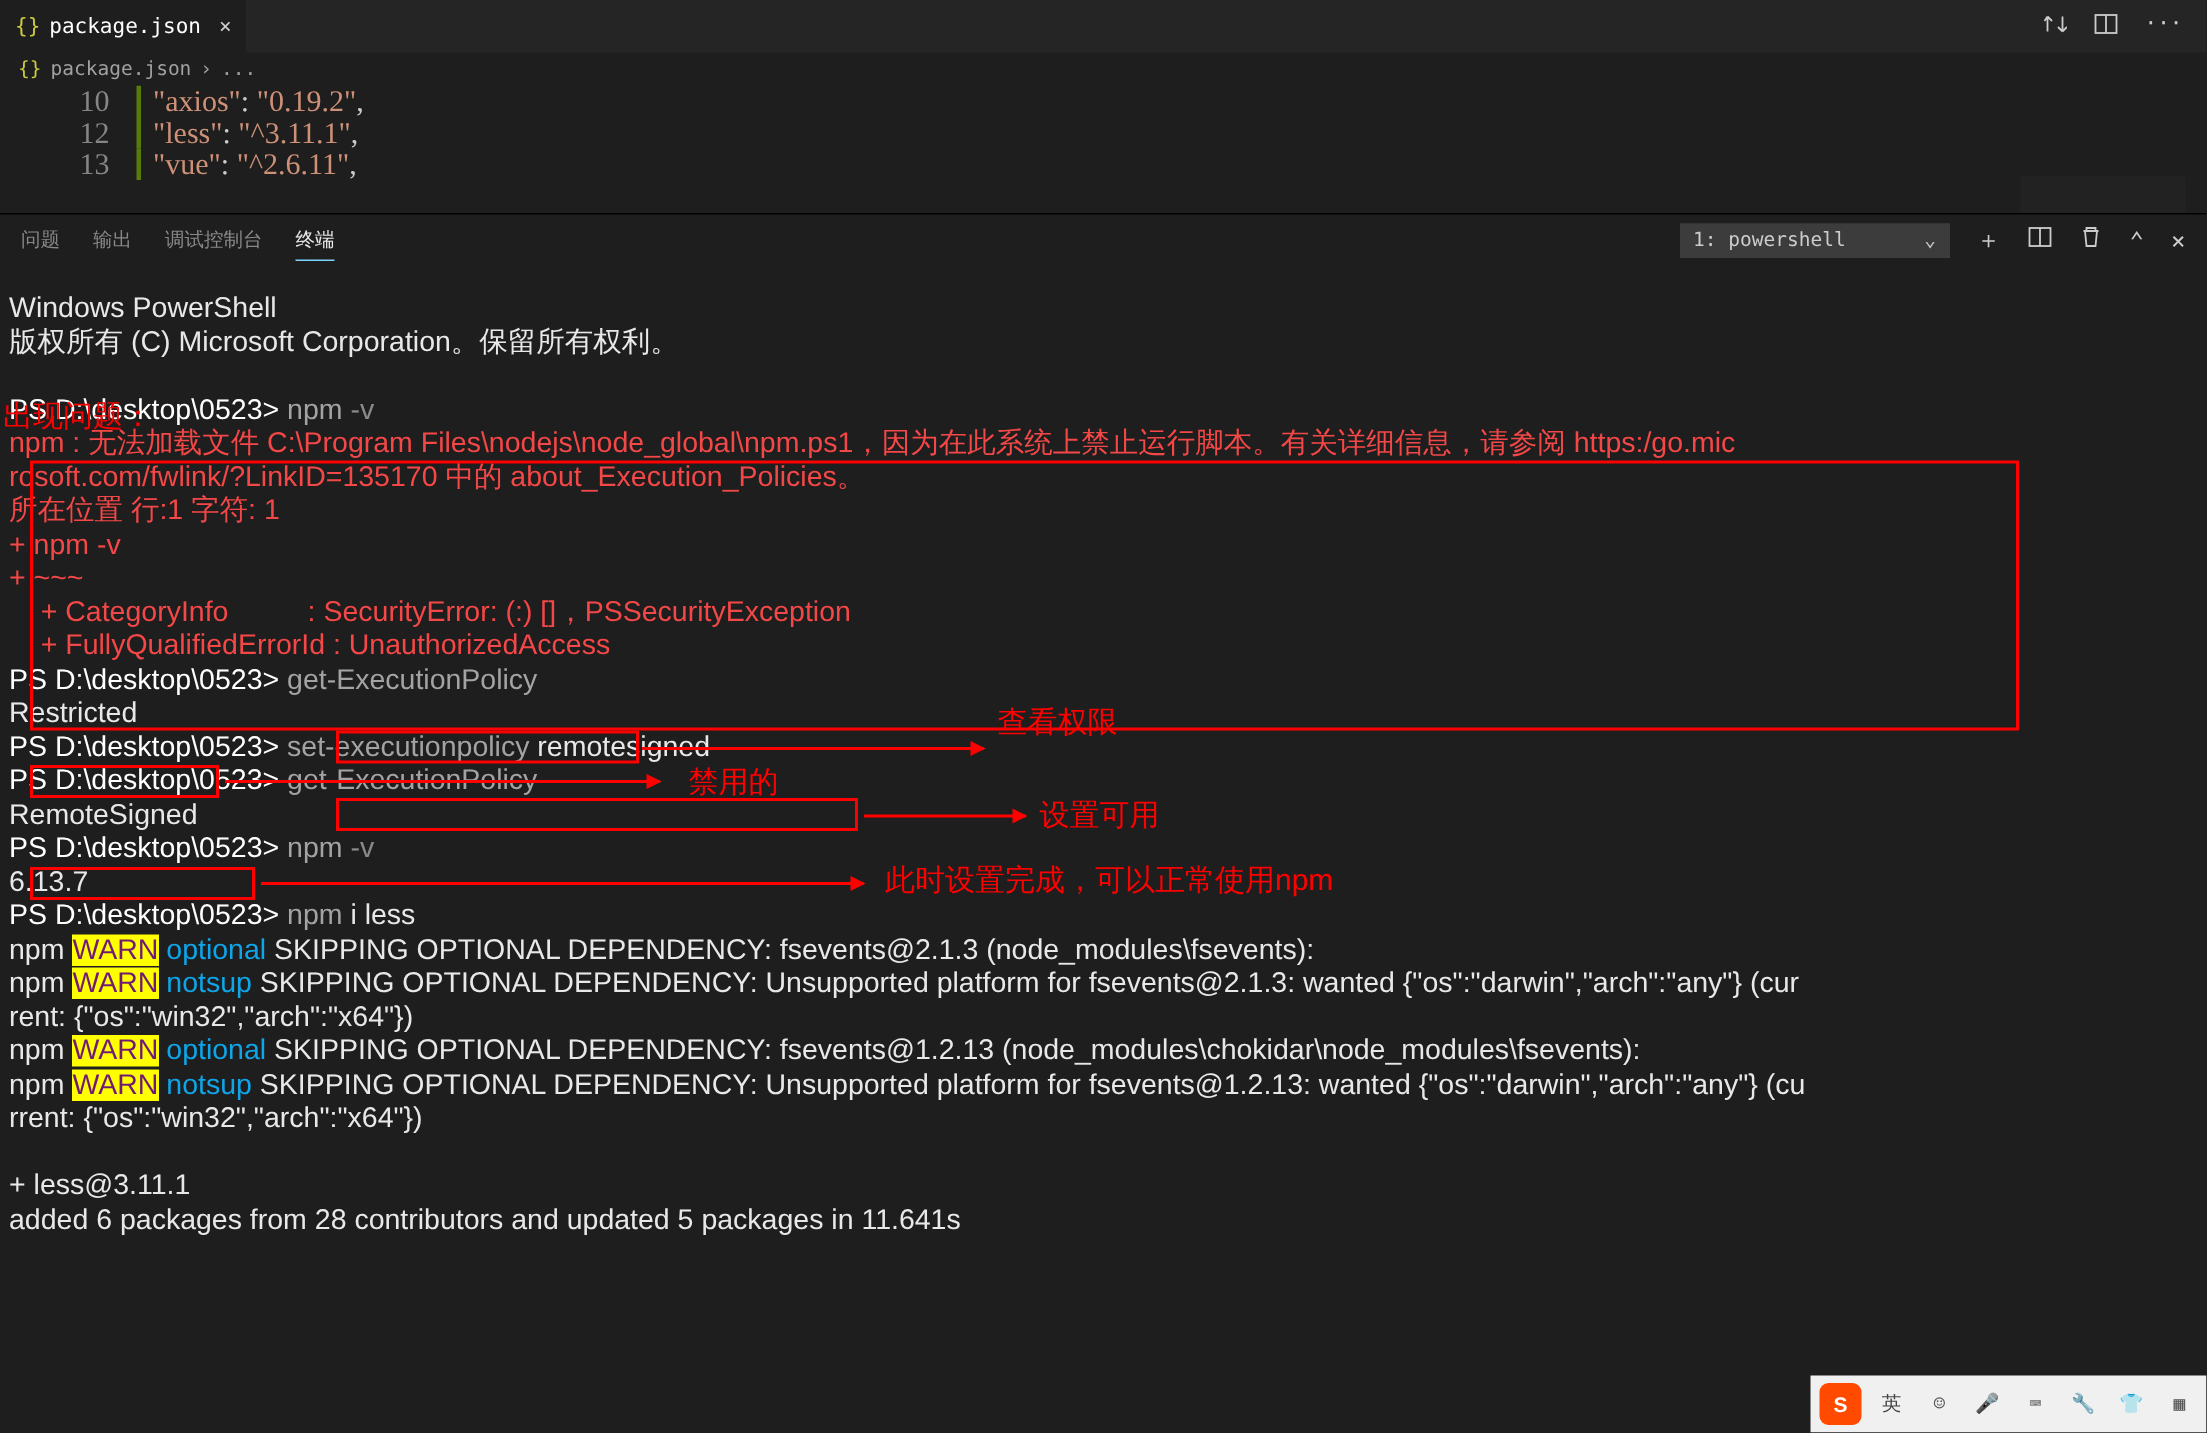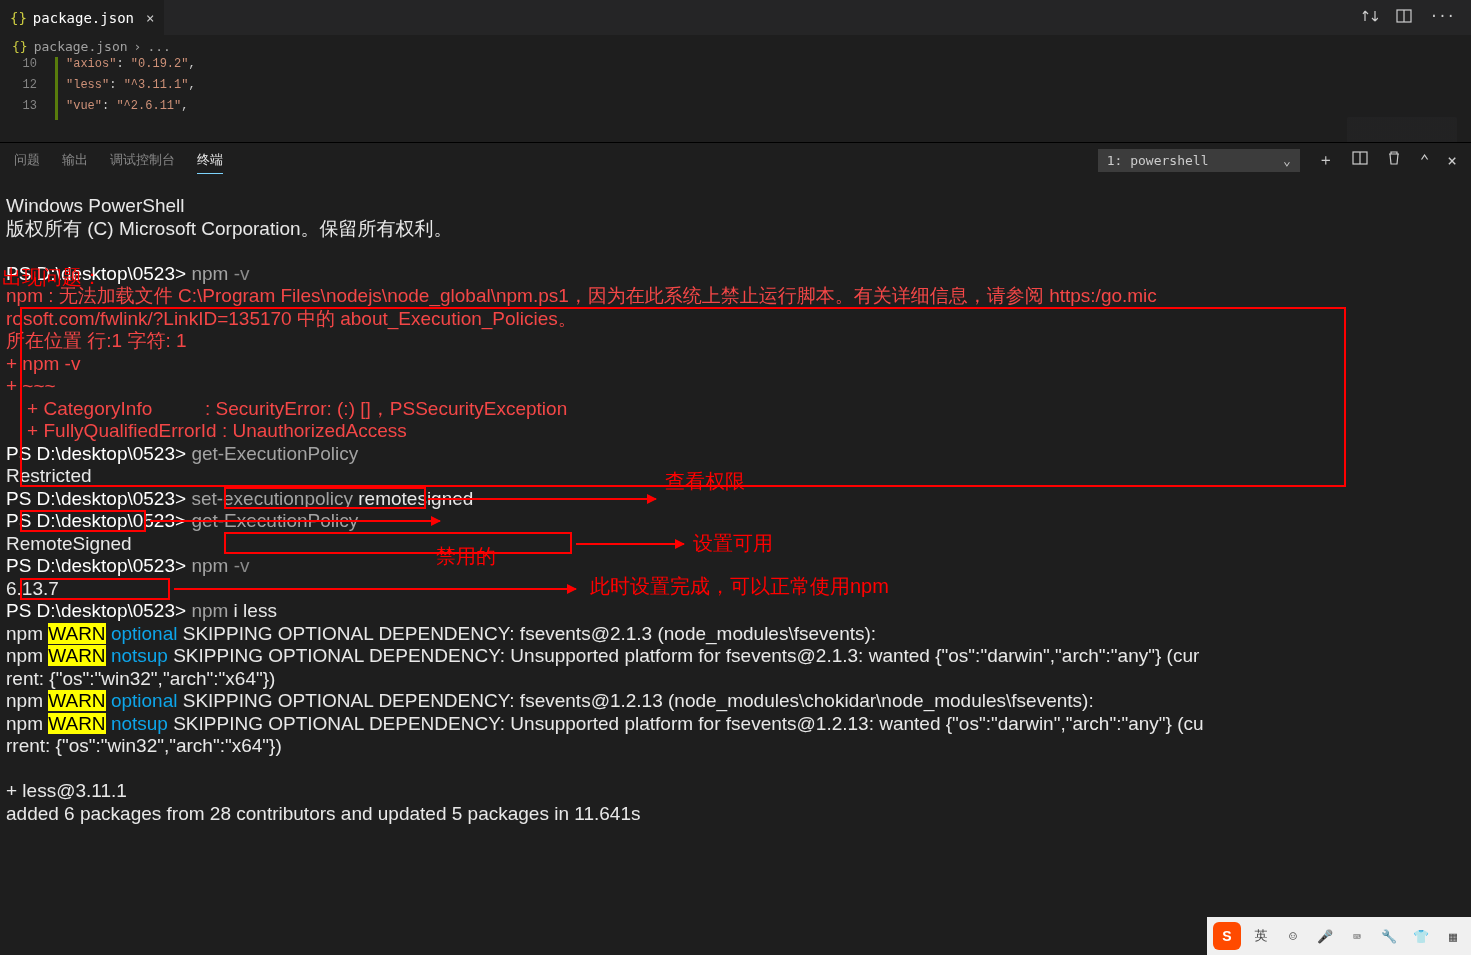--- a/index.html
+++ b/index.html
@@ -5,39 +5,39 @@
 * { margin:0; padding:0; box-sizing:border-box; }
 body { background:#1e1e1e; color:#cccccc; font-family:"Segoe UI",Consolas,monospace; font-size:14px; width:1471px; height:955px; overflow:hidden; position:relative; }
 .tab-bar { height:35px; background:#252526; display:flex; align-items:center; }
 .tab { height:35px; display:flex; align-items:center; padding:0 10px; background:#1e1e1e; color:#ffffff; gap:6px; }
 .tab .icon { color:#cbcb41; font-family:monospace; }
 .tab .close { color:#ccc; margin-left:6px; cursor:pointer; }
 .top-actions { margin-left:auto; display:flex; gap:18px; padding-right:16px; color:#cccccc; }
 .top-actions span { cursor:pointer; }
 .breadcrumb { height:22px; display:flex; align-items:center; padding-left:12px; gap:6px; color:#a0a0a0; font-size:13px; }
 .breadcrumb .icon { color:#cbcb41; font-family:monospace; }
-.editor { position:relative; height:85px; font-family:Liberation Mono, monospace; font-size:12px; overflow:hidden; }
+.editor { position:relative; height:85px; font-family:Liberation Serif, serif; font-size:20px; overflow:hidden;padding-left:36px; }
 .line { display:flex; height:21px; }
 .line-num { width:55px; text-align:right; padding-right:18px; color:#858585; user-select:none; }
 .gitbar { width:3px; background:#587c0c; margin-right:8px; }
 .line-content { white-space:pre; }
 .str { color:#ce9178; }
 .panel-header { height:35px; border-top:1px solid #000; display:flex; align-items:center; padding:16px 14px; gap:22px; font-size:13px; background:#1e1e1e; }
 .panel-tab { color:#888; padding:4px 0; cursor:pointer; }
 .panel-tab.active { color:#e7e7e7; border-bottom:1px solid #7dd3fc; }
 .panel-tools { margin-left:auto; display:flex; align-items:center; gap:18px; }
-.select { background:#3c3c3c; border:1px solid #3c3c3c; color:#ccc; padding:3px 8px; width:202px; display:flex; justify-content:space-between; align-items:center; cursor:pointer; }
+.select { background:#3c3c3c; border:1px solid #3c3c3c; color:#ccc; padding:3px 8px; width:180px; display:flex; justify-content:space-between; align-items:center; cursor:pointer; }
 .select .chev { color:#ccc; }
 .tool-icon { color:#ccc; cursor:pointer; font-size:16px; }
 .terminal { position:relative; font-family:Liberation Sans, sans-serif; font-size:19px; line-height:22.5px; padding:18px 14px 10px 6px; color:#e8e8e8; white-space:pre; height:720px; overflow:hidden; }
 .prompt { color:#ffffff; }
 .cmd { color:#a3a3a3; }
 .flag { color:#8a8a8a; }
 .err { color:#f44747; }
-.warn-b { background:#ffff00; color:#000000; }
+.warn-b { background:#ffff00; color:#701a75; }
 .warn-k { color:#0ea5e9; }
 .minimap { position:absolute; right:14px; top:60px; width:110px; height:60px; background:linear-gradient(#252526,#252526); opacity:.6; border-radius:2px; }
 
 .abox { position:absolute; border:2px solid #ff0000; pointer-events:none; }
 .alabel { position:absolute; color:#ff0000; font-family:"Microsoft YaHei",sans-serif; font-size:20px; pointer-events:none; }
 .arrow { position:absolute; height:2px; background:#ff0000; pointer-events:none; }
 .arrow::after { content:""; position:absolute; right:-1px; top:-4px; border-left:10px solid #ff0000; border-top:5px solid transparent; border-bottom:5px solid transparent; }
 
 .taskbar { position:absolute; bottom:0; right:0; height:38px; background:#f0f0f0; display:flex; align-items:center; padding:0 6px; gap:8px; }
 .taskbar .ico { width:24px; height:24px; display:flex; align-items:center; justify-content:center; font-size:13px; color:#555; }
@@ -145,21 +145,21 @@
 + less@3.11.1
 added 6 packages from 28 contributors and updated 5 packages in 11.641s</div>
 
 <div class="alabel" style="left:2px; top:264px;">出现问题：</div>
 <div class="abox" style="left:20px; top:307px; width:1326px; height:180px;"></div>
 <div class="abox" style="left:224px; top:487px; width:202px; height:22px;"></div>
 <div class="arrow" style="left:428px; top:498px; width:228px;"></div>
 <div class="alabel" style="left:665px; top:468px;">查看权限</div>
 <div class="abox" style="left:20px; top:510px; width:126px; height:22px;"></div>
 <div class="arrow" style="left:150px; top:520px; width:290px;"></div>
-<div class="alabel" style="left:436px; top:508px;margin-top:35px;">禁用的</div>
+<div class="alabel" style="left:459px; top:508px;">禁用的</div>
 <div class="abox" style="left:224px; top:532px; width:348px; height:22px;"></div>
 <div class="arrow" style="left:576px; top:543px; width:108px;"></div>
 <div class="alabel" style="left:693px; top:530px;">设置可用</div>
 <div class="abox" style="left:20px; top:578px; width:150px; height:22px;"></div>
 <div class="arrow" style="left:174px; top:588px; width:402px;"></div>
 <div class="alabel" style="left:590px; top:573px;">此时设置完成，可以正常使用npm</div>
 
 <div class="taskbar">
   <div class="sogou">S</div>
   <div class="ico" style="color:#444">英</div>

